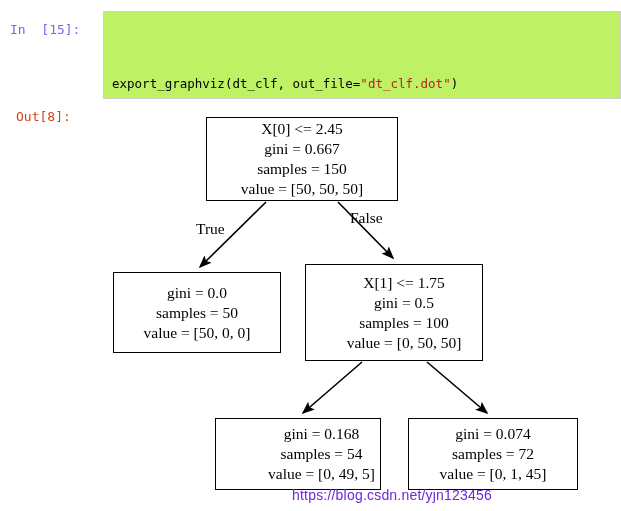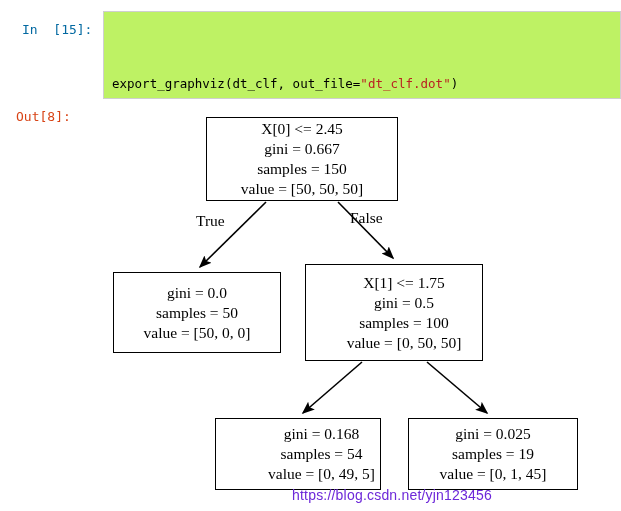--- a/index.html
+++ b/index.html
@@ -17,23 +17,23 @@
 
   
   .prompt {
     position: absolute;
     font-family: "DejaVu Sans Mono", "Liberation Mono", monospace;
     font-size: 13px;
     white-space: pre;
     letter-spacing: 0px;
   }
   #in-prompt {
-    left: 22px;
+    left: 10px;
     top: 22px;
-    color: #0369a1;
+    color: #8b5cf6;
     text-align: center;
   }
   #out-prompt {
     left: 16px;
     top: 109px;
     color: #d84315;
   }
 
   
   #code-cell {
@@ -98,21 +98,21 @@
   #node-ll    { left: 215px; top: 318px; width: 166px; height: 72px; padding-left: 47px; }
   #node-lr    { left: 408px; top: 318px; width: 170px; height: 72px; }
 
   .edge-label {
     position: absolute;
     font-family: "Liberation Serif", "DejaVu Serif", serif;
     font-size: 15.5px;
     color: #000000;
     white-space: pre;
   }
-  #edge-true  { left: 196px; top: 112px; }
+  #edge-true  { left: 196px; top: 120px; }
   #edge-false { left: 350px; top: 109px; }
 
   
   #watermark {
     position: absolute;
     left: 292px;
     top: 487px;
     font-family: "Liberation Sans", "DejaVu Sans", sans-serif;
     font-size: 14px;
     color: #6d28d9;
@@ -183,20 +183,20 @@
     <div class="node-line">value = [0, 50, 50]</div>
   </div>
 
   <div class="node-box" id="node-ll">
     <div class="node-line">gini = 0.168</div>
     <div class="node-line">samples = 54</div>
     <div class="node-line">value = [0, 49, 5]</div>
   </div>
 
   <div class="node-box" id="node-lr">
-    <div class="node-line">gini = 0.025</div>
-    <div class="node-line">samples = 19</div>
+    <div class="node-line">gini = 0.074</div>
+    <div class="node-line">samples = 72</div>
     <div class="node-line">value = [0, 1, 45]</div>
   </div>
 
 </div>
 
 <div id="watermark">https://blog.csdn.net/yjn123456</div>
 
 </body></html>

